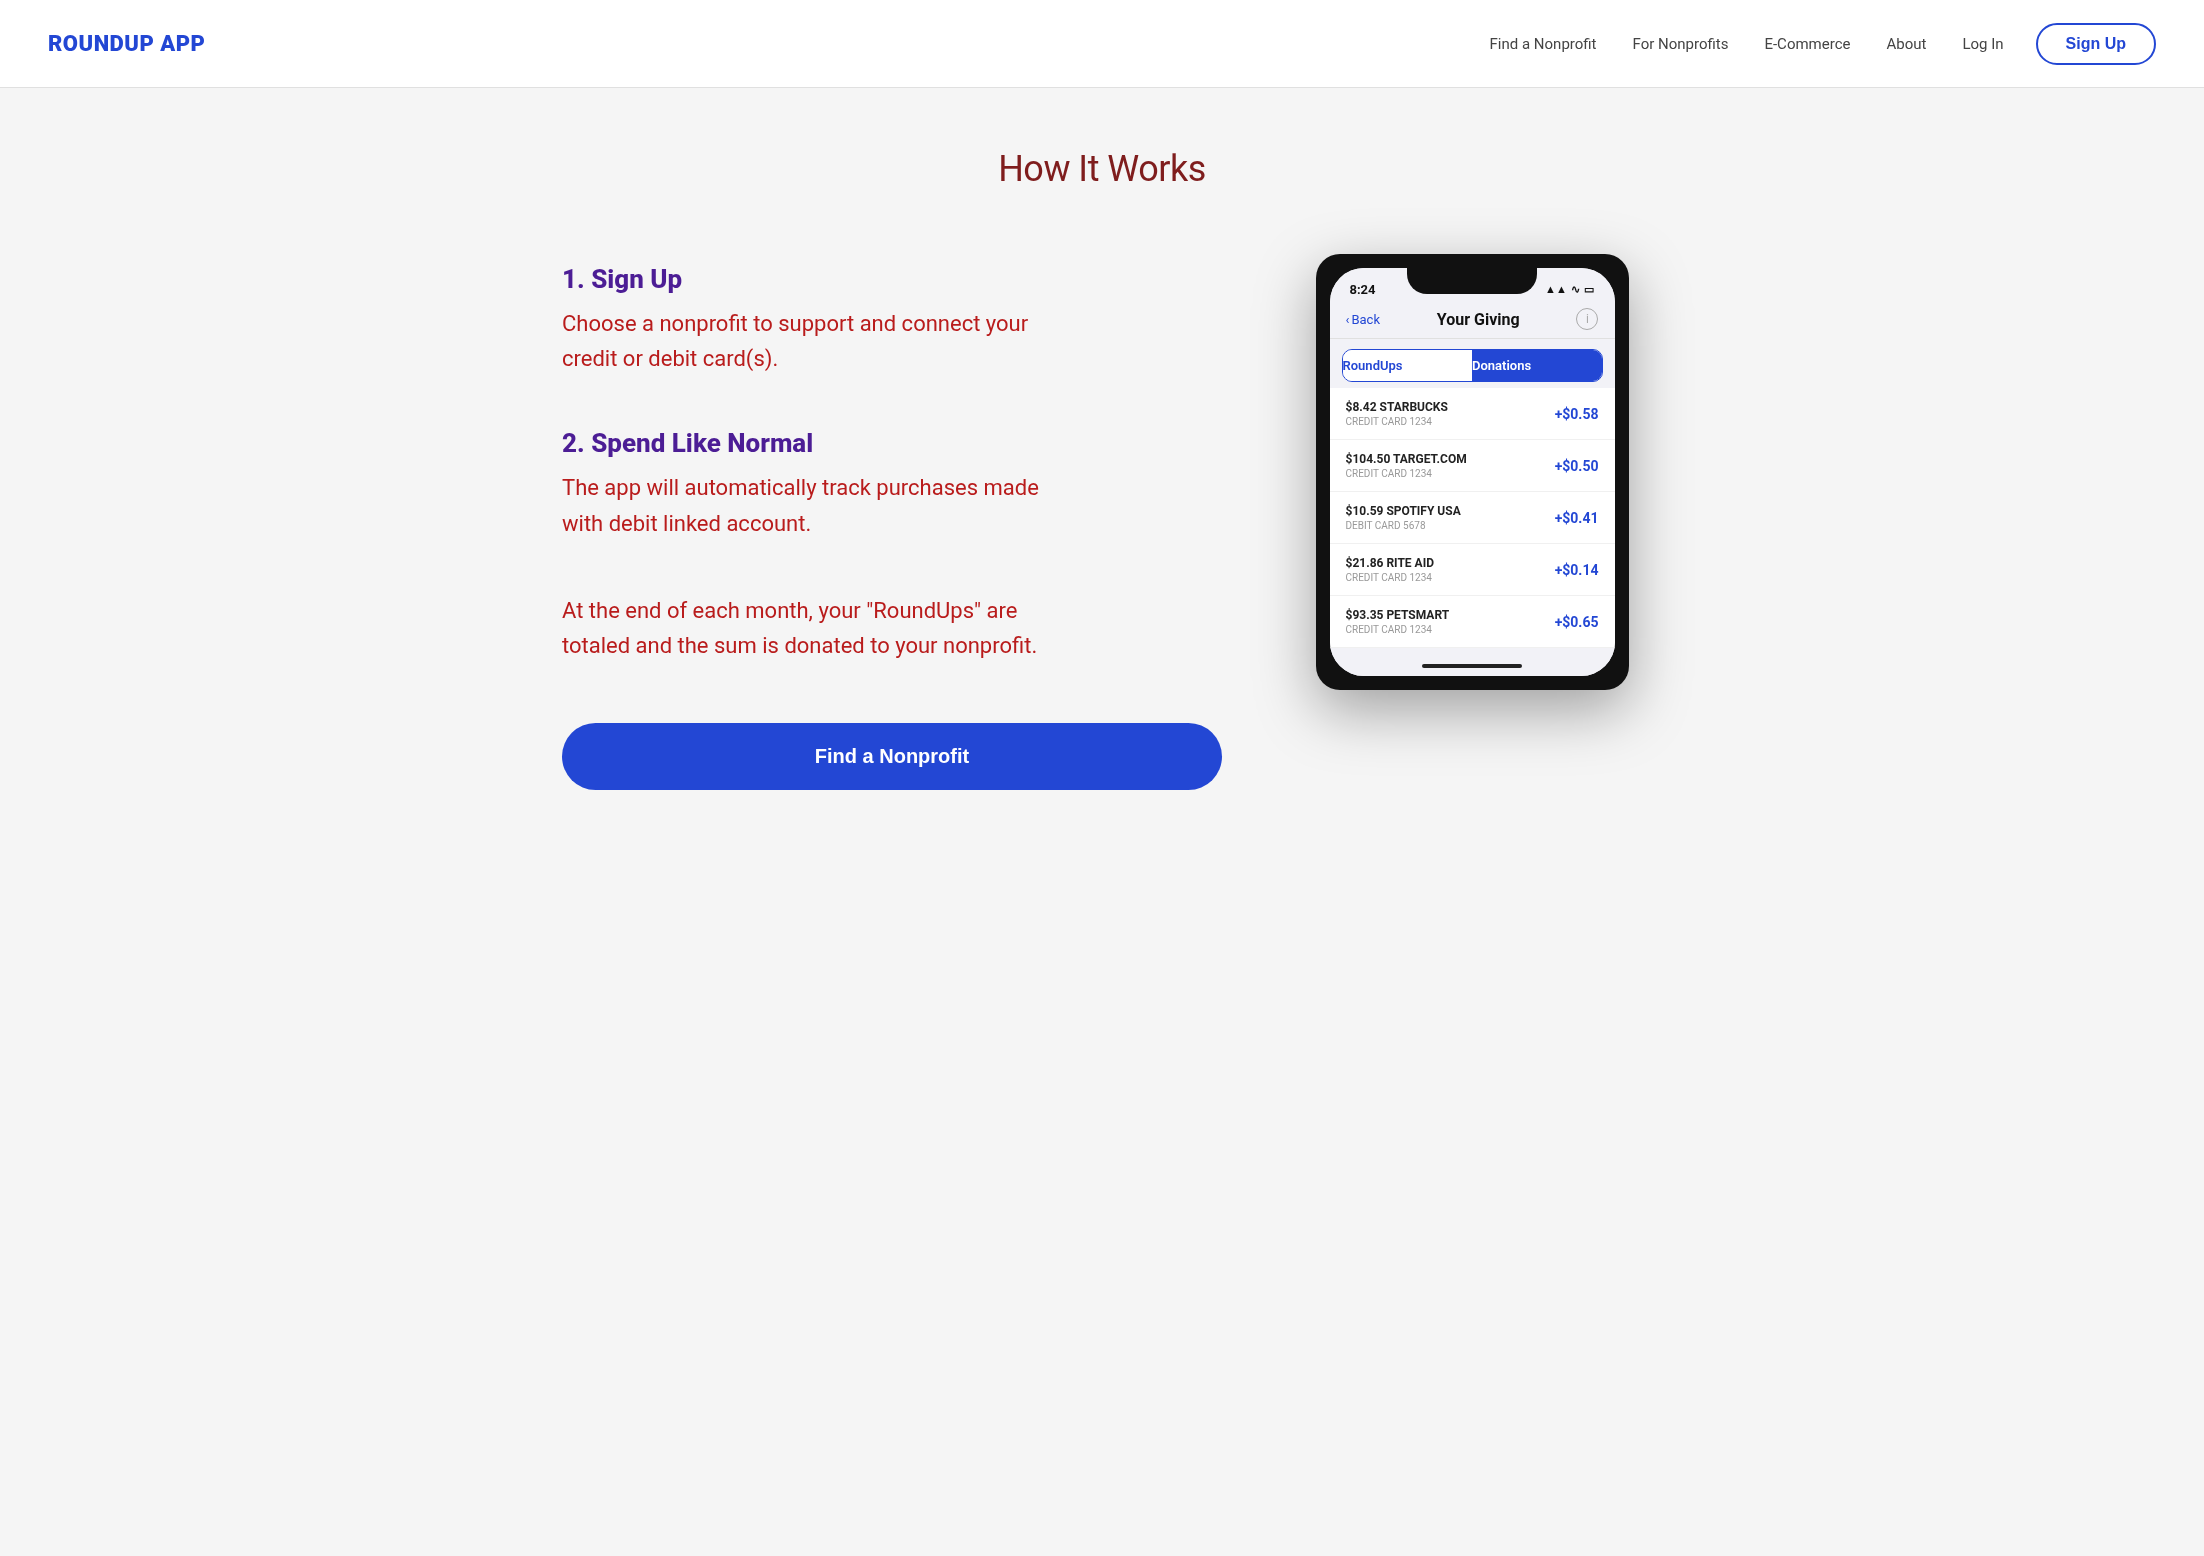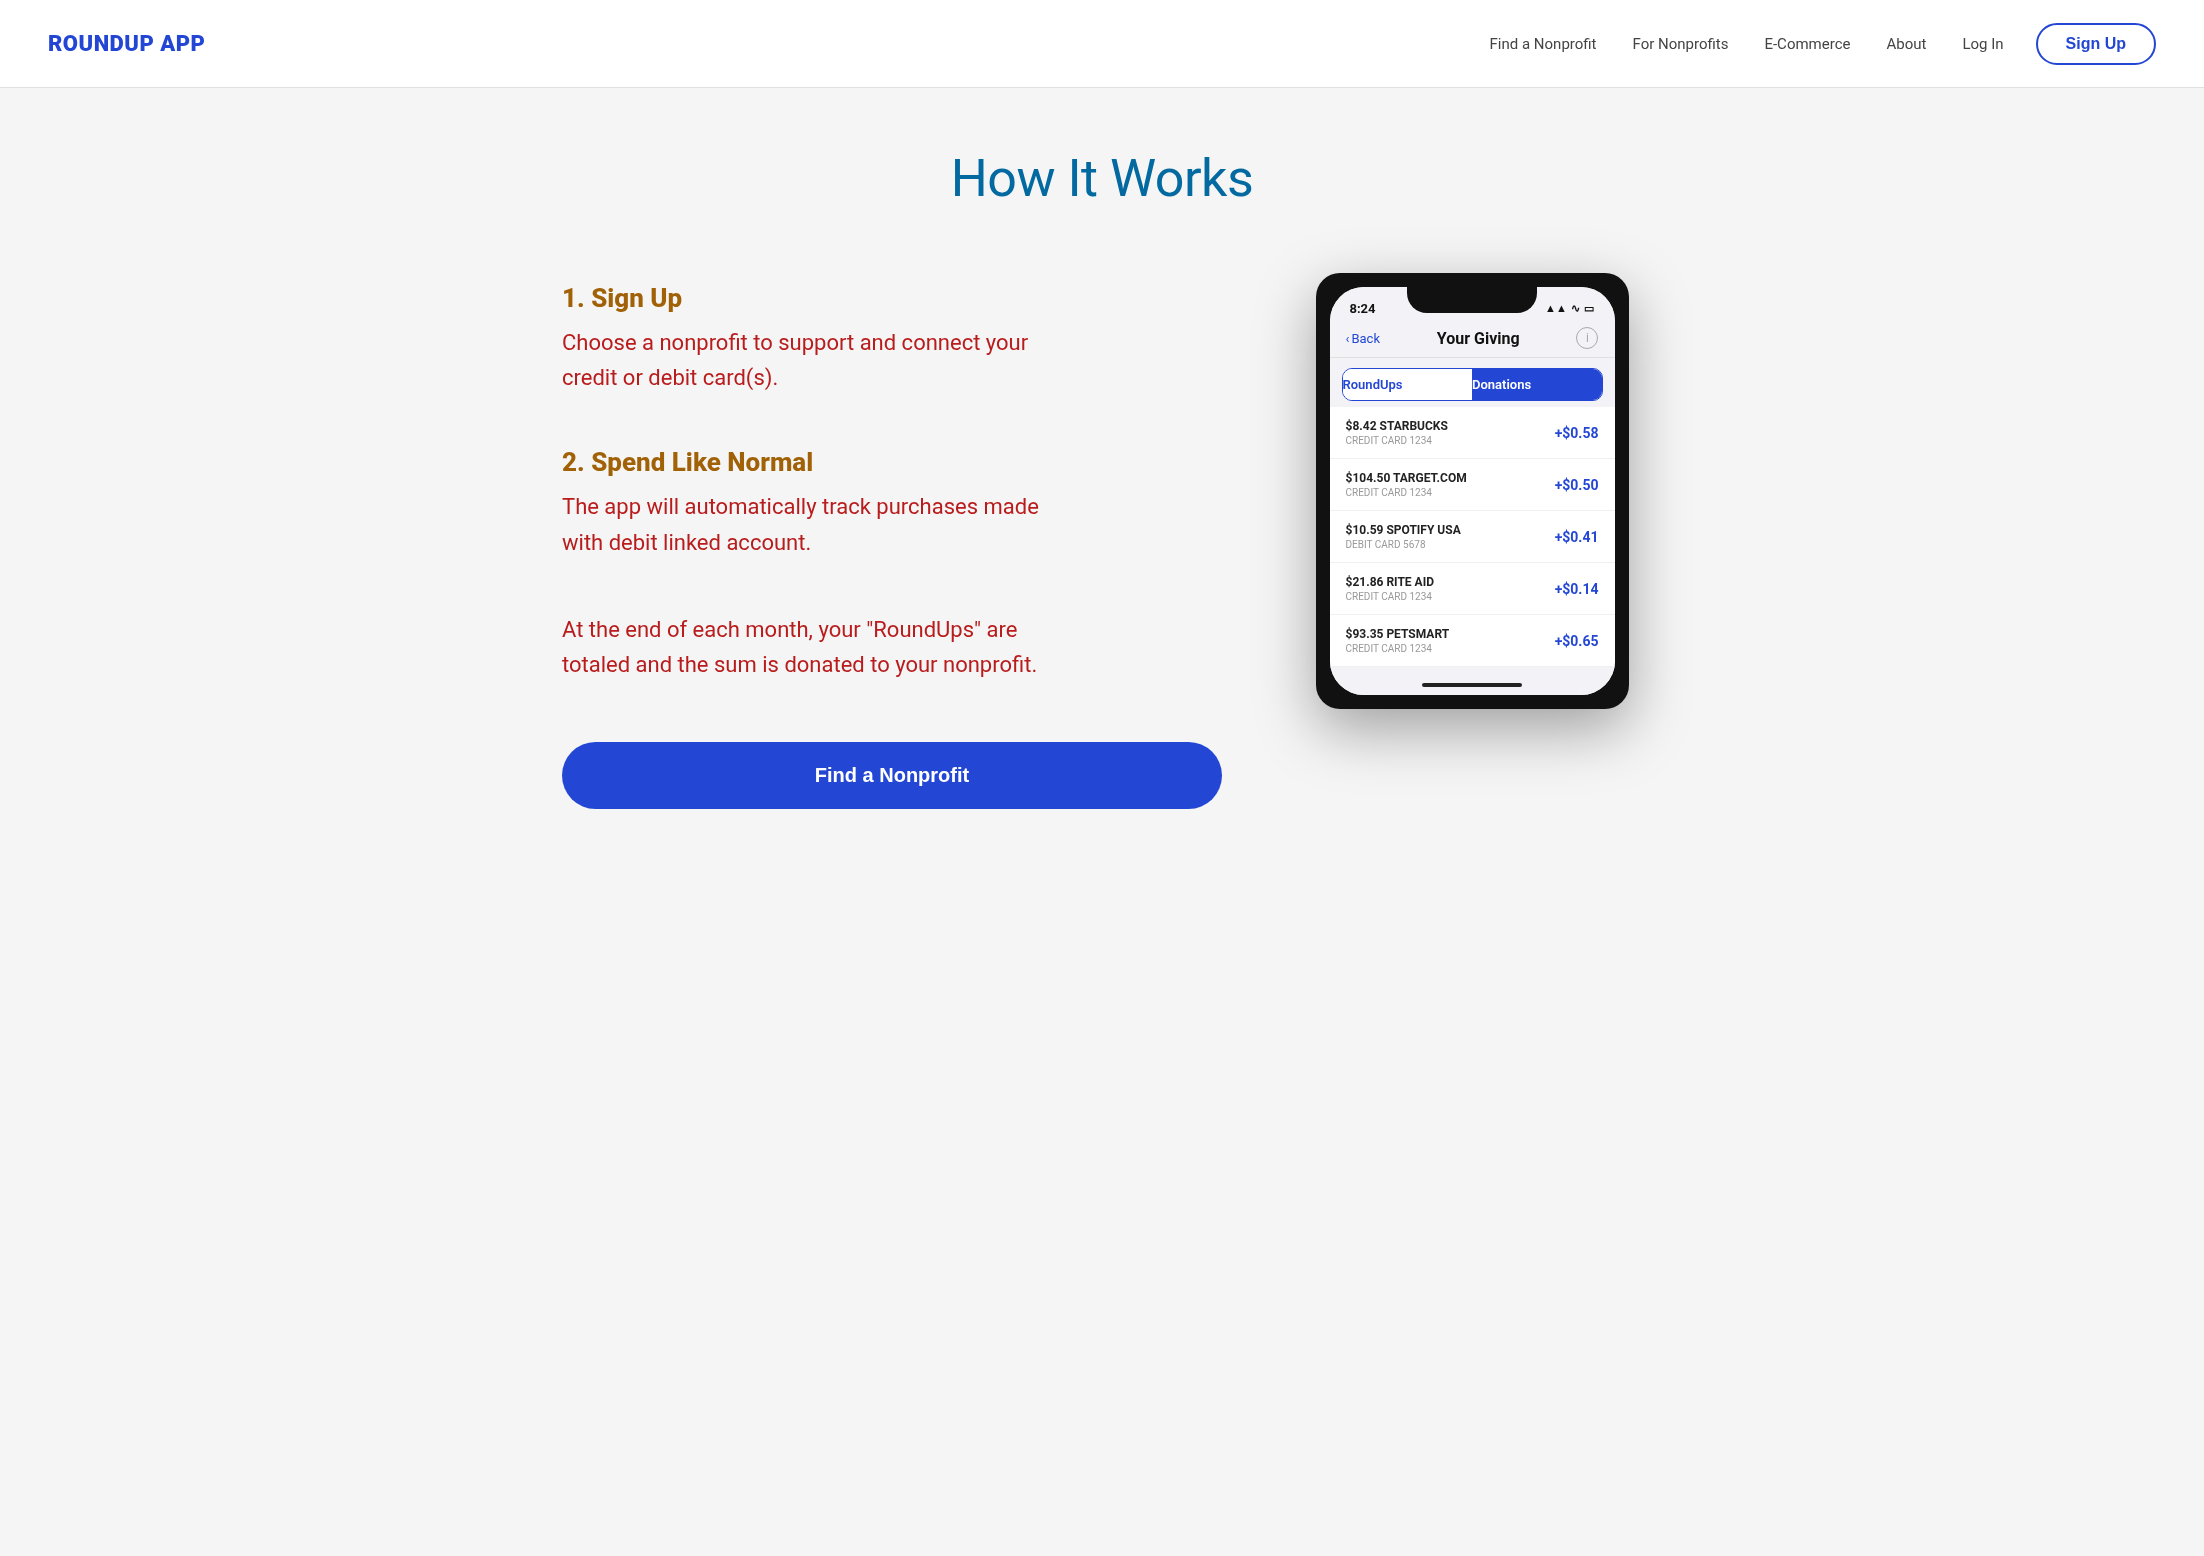--- a/index.html
+++ b/index.html
@@ -52,23 +52,23 @@
 
     
     .page-main {
       max-width: 1200px;
       margin: 0 auto;
       padding: 60px 60px 80px 60px;
     }
 
     .section-title {
       text-align: center;
-      font-size: 52px;
+      font-size: 36px;
       font-weight: 400;
-      color: #0369a1;
+      color: #7f1d1d;
       margin-bottom: 64px;
       letter-spacing: -0.5px;
     }
 
     .content-grid {
       display: flex;
       align-items: flex-start;
       gap: 80px;
     }
 
@@ -79,21 +79,21 @@
       gap: 0;
       padding-top: 10px;
     }
 
     .step {
       margin-bottom: 52px;
     }
     .step-title {
       font-size: 26px;
       font-weight: 800;
-      color: #a16207;
+      color: #4c1d95;
       margin-bottom: 12px;
     }
     .step-desc {
       font-size: 22px;
       color: #b91c1c;
       line-height: 1.6;
       max-width: 480px;
     }
 
     .cta-button {

